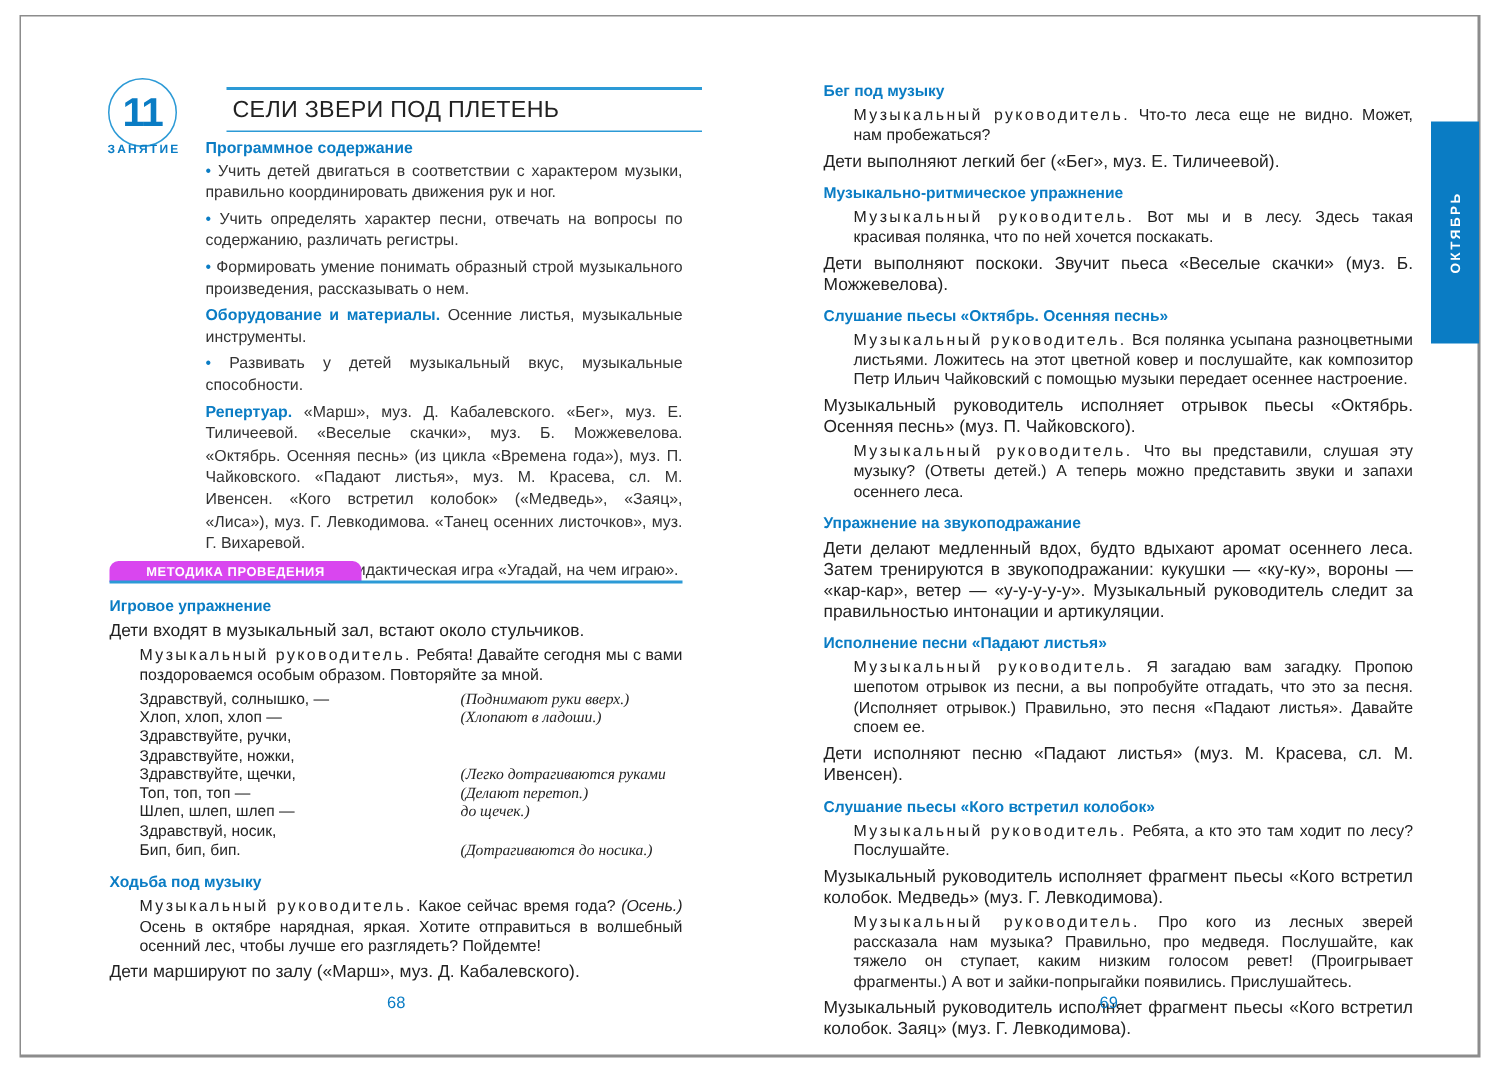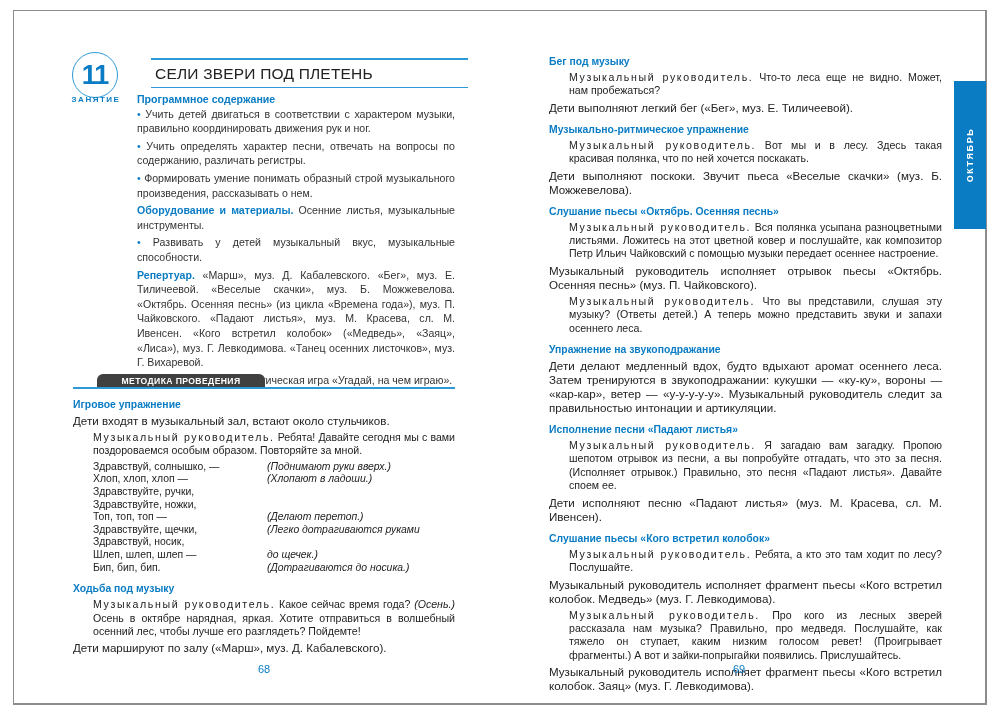--- a/index.html
+++ b/index.html
@@ -33,39 +33,39 @@
 
   .content { position: absolute; font-size: 10.6px; line-height: 14.6px; }
   .left-content { left: 137px; top: 92px; width: 318px; }
   .h-blue { color: #0a7cc4; font-weight: bold; font-size: 10.6px; margin: 0; }
   .sans-p { margin: 0 0 3px 0; text-align: justify; color: #333; }
   .bullet { color: #0a7cc4; }
   .lead { color: #0a7cc4; font-weight: bold; }
 
   .section-tab-wrap { position: absolute; left: 73px; top: 374px; width: 382px; height: 16px; }
   .section-tab {
-    position: absolute; left: 0; top: 0; width: 168px; height: 14px; background: #404040;
+    position: absolute; left: 0; top: 0; width: 168px; height: 14px; background: #d946ef;
     border-radius: 6px 6px 0 0; color: #fff; font-size: 8.6px; font-weight: bold;
-    text-align: center; line-height: 14px; letter-spacing: 0.4px; margin-left: 24px;
+    text-align: center; line-height: 14px; letter-spacing: 0.4px;
   }
   .section-line { position: absolute; left: 0; top: 13px; width: 382px; height: 1.5px; background: #2c9ad6; }
 
   .body-col { position: absolute; font-size: 10.6px; line-height: 13.4px; }
   .left-body { left: 73px; top: 398px; width: 382px; }
   .right-body { left: 549px; top: 55px; width: 393px; }
 
   .h-sub { color: #0a7cc4; font-weight: bold; font-size: 10.4px; margin: 0 0 2px 0; line-height: 14px; }
   .serif-p { font-family: Liberation Sans, sans-serif; font-size: 11.6px; margin: 0 0 3px 0; color: #222; text-align: justify; line-height: 14px; }
   .speech { margin: 0 0 3px 20px; text-align: justify; color: #222; font-size: 10.6px; line-height: 13.4px; }
   .speaker { letter-spacing: 1.6px; }
   .ital { font-style: italic; }
   .poem { margin: 2px 0 3px 20px; }
-  .poem-row { display: flex; font-size: 10.4px; line-height: 12.6px; color: #222; }
+  .poem-row { display: flex; font-size: 10.4px; line-height: 12.6px; color: #222; gap: 40px; }
   .poem-line { width: 174px; }
-  .poem-note { font-style: italic; }
+  .poem-note { font-style: italic; font-family: Liberation Serif, serif; }
   .gap { height: 5px; }
 
   .page-num { position: absolute; color: #0a7cc4; font-size: 11px; }
   .pn-left { left: 258px; top: 663px; }
   .pn-right { left: 733px; top: 663px; }
 
   .month-tab {
     position: absolute; left: 954px; top: 81px; width: 32px; height: 148px; background: #0a7cc4;
   }
   .month-text {
@@ -117,34 +117,34 @@
       </div>
     <div class="poem-row">
         <span class="poem-line">Здравствуйте, ручки,</span>
         <span class="poem-note"></span>
       </div>
     <div class="poem-row">
         <span class="poem-line">Здравствуйте, ножки,</span>
         <span class="poem-note"></span>
       </div>
     <div class="poem-row">
+        <span class="poem-line">Здравствуйте, щечки,</span>
+        <span class="poem-note">(Легко дотрагиваются руками</span>
+      </div>
+    <div class="poem-row">
         <span class="poem-line">Топ, топ, топ —</span>
         <span class="poem-note">(Делают перетоп.)</span>
       </div>
     <div class="poem-row">
-        <span class="poem-line">Здравствуйте, щечки,</span>
-        <span class="poem-note">(Легко дотрагиваются руками</span>
+        <span class="poem-line">Шлеп, шлеп, шлеп —</span>
+        <span class="poem-note">до щечек.)</span>
       </div>
     <div class="poem-row">
         <span class="poem-line">Здравствуй, носик,</span>
         <span class="poem-note"></span>
-      </div>
-    <div class="poem-row">
-        <span class="poem-line">Шлеп, шлеп, шлеп —</span>
-        <span class="poem-note">до щечек.)</span>
       </div>
     <div class="poem-row">
         <span class="poem-line">Бип, бип, бип.</span>
         <span class="poem-note">(Дотрагиваются до носика.)</span>
       </div>
   </div>
   <div class="gap"></div>
   <p class="h-sub">Ходьба под музыку</p>
   <p class="speech"><span class="speaker">Музыкальный руководитель.</span><span> Какое сейчас время года? </span><span class="ital">(Осень.)</span><span> Осень в октябре нарядная, яркая. Хотите отправиться в волшебный осенний лес, чтобы лучше его разглядеть? Пойдемте!</span></p>
   <p class="serif-p">Дети маршируют по залу («Марш», муз. Д. Кабалевского).</p>

